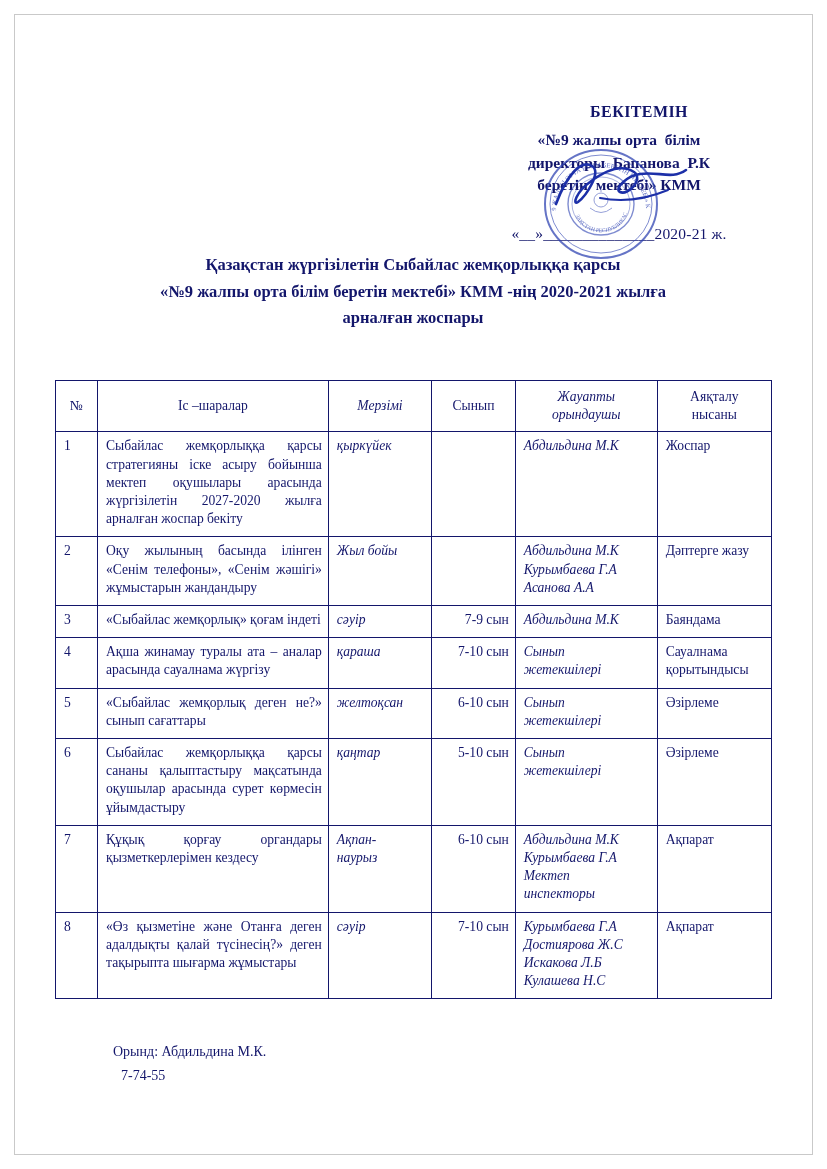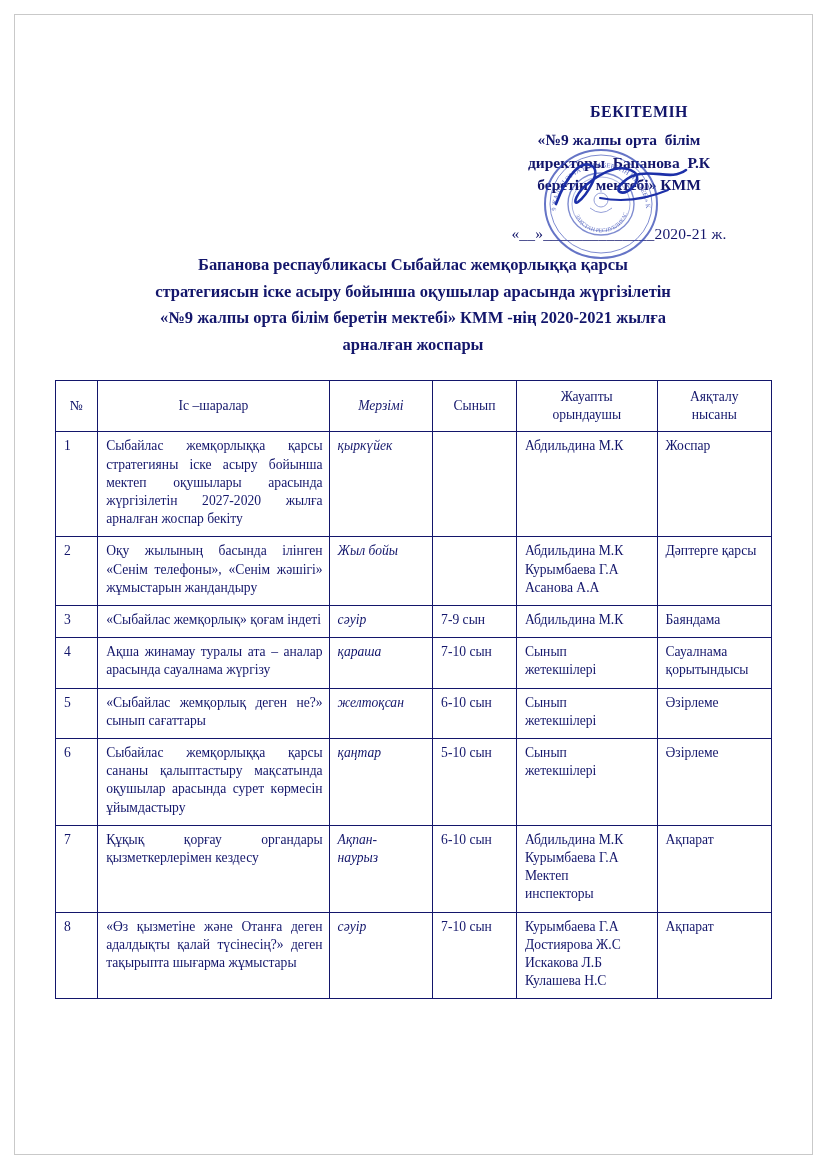--- a/index.html
+++ b/index.html
@@ -113,25 +113,25 @@
   .plan-table thead th {
     text-align: center;
     font-weight: normal;
     padding: 7px 4px;
     vertical-align: middle;
   }
   .c-num      { width: 34px;  text-align: center; }
   .c-measure  { width: 254px; }
   .c-term     { width: 96px; font-style: italic;  }
   .c-class    { width: 80px;  }
-  .c-resp     { width: 144px; }
+  .c-resp     { width: 144px; font-style: italic; }
   .c-result   { width: 105px; }
   .plan-table td.c-num { text-align: left; padding-left: 8px; }
   .cell-just { text-align: justify; }
-  .cell-center { text-align: left; }
+  .cell-center { text-align: right; }
 
   
   .footer {
     position: absolute;
     left: 113px;
     top: 1040px;
     font-size: 14px;
     line-height: 1.7;
     color: #13166b;
   }
@@ -172,22 +172,21 @@
       </g>
     </g>
   </svg>
 
   <svg class="signature" viewBox="0 0 150 70">
     <path d="M8,52 C20,20 34,8 44,14 C54,20 38,44 30,50 C24,54 28,40 42,30 C58,18 74,12 86,20 C96,27 80,44 72,40 C66,37 78,24 92,22 C110,19 124,28 138,18" fill="none" stroke="#1c2fa8" stroke-width="2.6" stroke-linecap="round"></path>
     <path d="M52,46 C72,50 96,48 120,38" fill="none" stroke="#1c2fa8" stroke-width="2" stroke-linecap="round"></path>
   </svg>
 
   <div class="doc-title">
-    <div>Бапанова  респаубликасы  Сыбайлас  жемқорлыққа  қарсы</div>
-    <div>стратегиясын  іске  асыру  бойынша  оқушылар  арасында  жүргізілетін</div>
+    <div>Қазақстан  жүргізілетін  Сыбайлас  жемқорлыққа  қарсы</div>
     <div>«№9  жалпы  орта  білім  беретін  мектебі»  КММ -нің  2020-2021 жылға</div>
     <div style="text-align:left">арналған  жоспары</div>
   </div>
 
   <table class="plan-table">
     <thead>
       <tr>
         <th class="c-num">№</th>
         <th class="c-measure">Іс –шаралар</th>
         <th class="c-term">Мерзімі</th>
@@ -212,21 +211,21 @@
         <td class="c-result">Жоспар</td>
       </tr>
       <tr>
         <td class="c-num">2</td>
         <td class="c-measure cell-just">Оқу жылының басында ілінген «Сенім  телефоны», «Сенім  жәшігі»  жұмыстарын  жандандыру</td>
         <td class="c-term">Жыл бойы</td>
         <td class="c-class cell-center"></td>
         <td class="c-resp" style="white-space:pre-line">Абдильдина М.К
 Курымбаева Г.А
 Асанова А.А</td>
-        <td class="c-result">Дәптерге қарсы</td>
+        <td class="c-result">Дәптерге жазу</td>
       </tr>
       <tr>
         <td class="c-num">3</td>
         <td class="c-measure cell-just">«Сыбайлас жемқорлық» қоғам індеті</td>
         <td class="c-term">сәуір</td>
         <td class="c-class cell-center">7-9 сын</td>
         <td class="c-resp" style="white-space:pre-line">Абдильдина М.К</td>
         <td class="c-result">Баяндама</td>
       </tr>
       <tr>
@@ -275,13 +274,17 @@
         <td class="c-class cell-center">7-10 сын</td>
         <td class="c-resp" style="white-space:pre-line">Курымбаева Г.А
 Достиярова Ж.С
 Искакова Л.Б
 Кулашева Н.С</td>
         <td class="c-result">Ақпарат</td>
       </tr>
     </tbody>
   </table>
 
+  <div class="footer">
+    <div>Орынд: Абдильдина М.К.</div>
+    <div class="phone">7-74-55</div>
+  </div>
 </div>
 
 </body></html>

